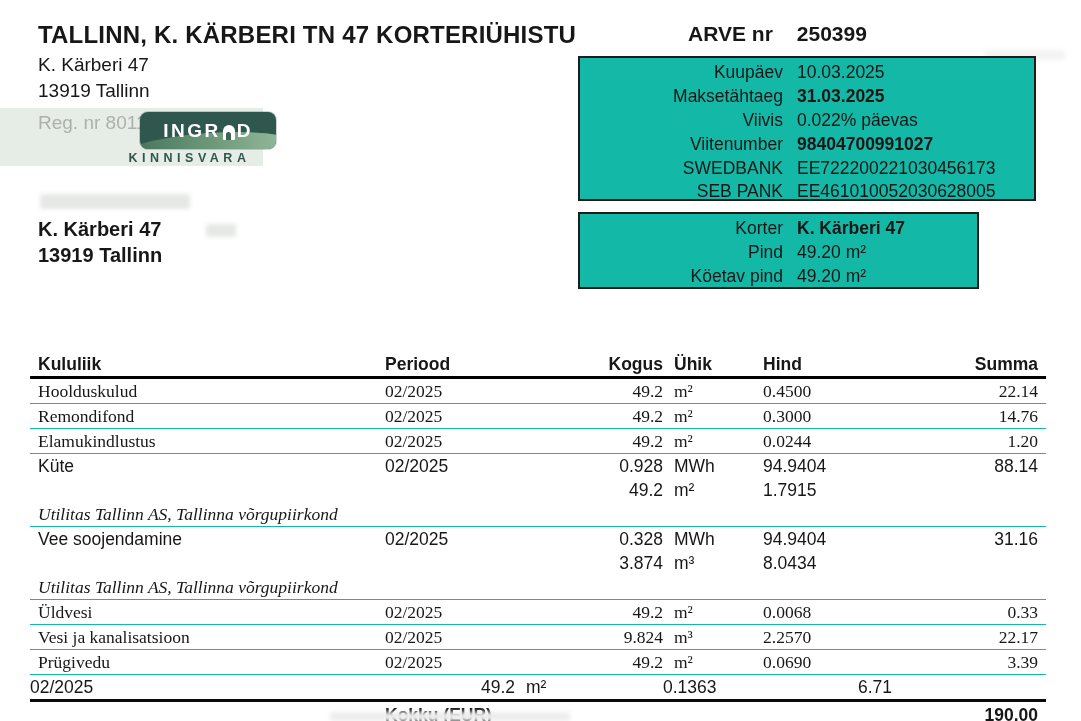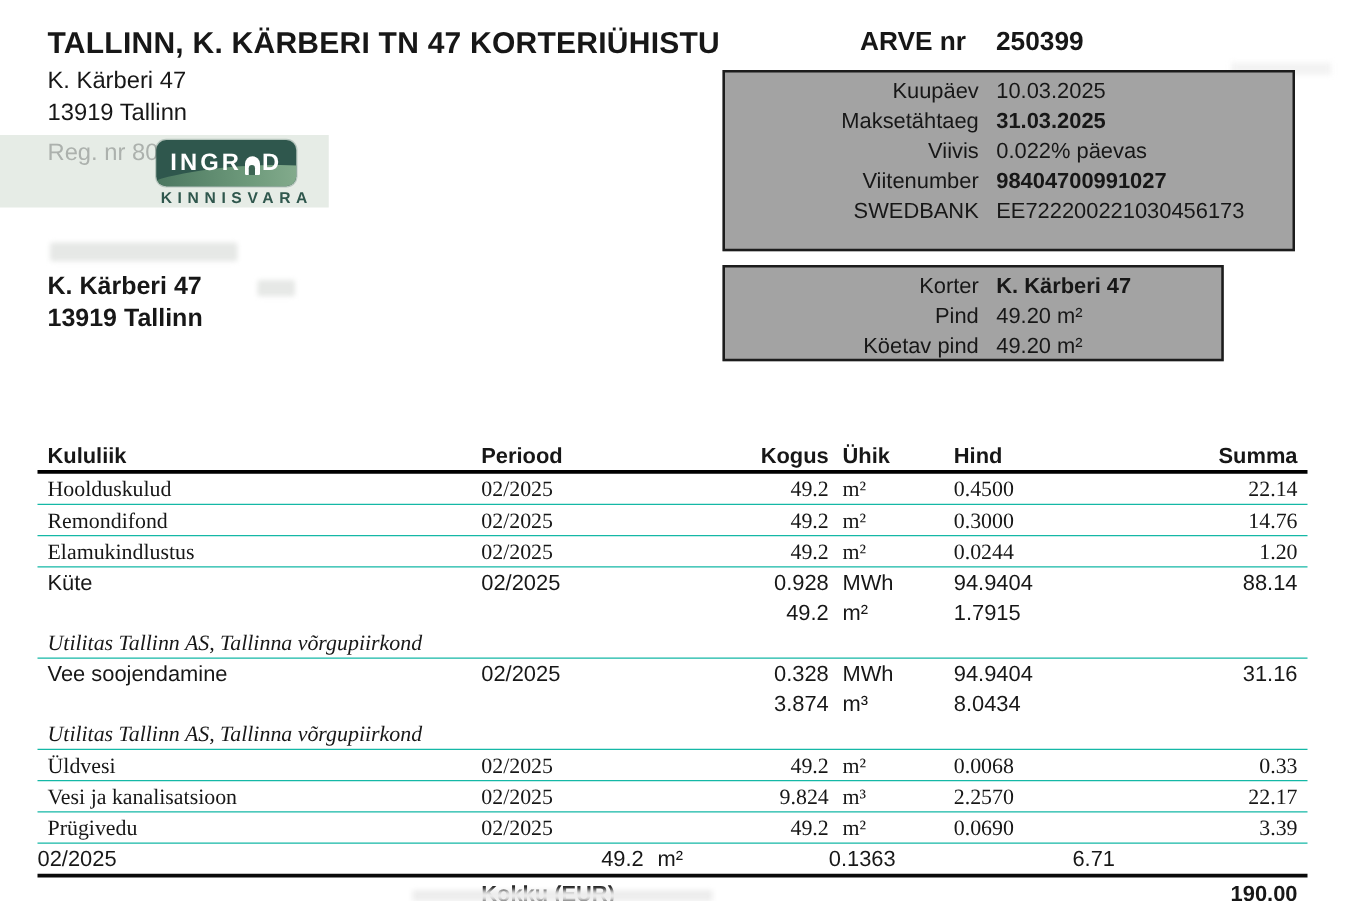--- a/index.html
+++ b/index.html
@@ -9,21 +9,21 @@
   .abs{position:absolute;}
 
   
   #company-name{left:38px;top:21px;font-size:24px;font-weight:bold;letter-spacing:.2px;}
   #sender-addr1{left:38px;top:54px;font-size:19px;}
   #sender-addr2{left:38px;top:80px;font-size:19px;}
   #reg-band{left:0;top:108px;width:263px;height:58px;background:#e6ece6;}
   #reg-nr{left:38px;top:112px;font-size:19px;color:#acb1ad;}
 
   
-  #logo-box{left:125px;top:112px;width:112px;height:37px;border-radius:8px;
+  #logo-box{left:140px;top:112px;width:136px;height:37px;border-radius:8px;
             background:#2f574d;overflow:hidden;box-shadow:0 0 0 1px rgba(47,87,77,.25);}
   #logo-hill{position:absolute;bottom:-14px;left:-14px;width:165px;height:30px;
              background:linear-gradient(90deg,#44705a 0%,#6f9b7c 55%,#97bb9d 100%);
              border-radius:50%;transform:rotate(-4deg);}
   #logo-text{position:absolute;inset:0;display:flex;align-items:center;justify-content:center;
              color:#fff;font-weight:bold;font-size:19px;letter-spacing:2.5px;padding-top:1px;}
   #logo-arch{display:inline-block;width:12px;height:15px;background:#fff;
              border-radius:6px 6px 1px 1px;margin:0 2px;position:relative;top:1px;}
   #logo-arch::after{content:'';position:absolute;left:3.5px;bottom:0;width:5px;height:8px;
              background:#3c6553;border-radius:2.5px 2.5px 0 0;}
@@ -35,21 +35,21 @@
   #ghost-name{left:40px;top:194px;width:150px;height:15px;}
   #ghost-apt{left:206px;top:224px;width:30px;height:13px;}
   #recipient-addr1{left:38px;top:218px;font-size:20px;font-weight:bold;}
   #recipient-addr2{left:38px;top:244px;font-size:20px;font-weight:bold;}
 
   
   #arve-title{left:688px;top:22px;font-size:21px;font-weight:bold;}
   #arve-number{margin-left:24px;}
   #smudge-top{left:985px;top:50px;width:80px;height:10px;background:#f3f3f3;filter:blur(2px);}
 
-  .info-box{border:2px solid #1c1c1c;box-sizing:border-box;background:#a3a3a3;}
+  .info-box{border:2px solid #1c1c1c;box-sizing:border-box;background:#14b8a6;}
   #details-box{left:578px;top:56px;width:458px;height:145px;padding-top:3px;}
   #property-box{left:578px;top:212px;width:401px;height:77px;padding-top:3px;}
   .kv-row{display:flex;height:23.8px;align-items:center;font-size:17.5px;}
   .kv-label{width:203px;text-align:right;flex:0 0 auto;}
   .kv-value{margin-left:14px;white-space:nowrap;}
   .bold{font-weight:bold;}
 
   
   #cost-table{left:30px;top:352px;width:1016px;font-size:17.5px;}
   .grid6{display:grid;grid-template-columns:355px 130px 148px 100px 137px 146px;}
@@ -119,20 +119,24 @@
   <div class="kv-row">
     <span class="kv-label">Viitenumber</span>
     <span class="kv-value bold">98404700991027</span>
   </div>
 
   <div class="kv-row">
     <span class="kv-label">SWEDBANK</span>
     <span class="kv-value">EE722200221030456173</span>
   </div>
 
+  <div class="kv-row">
+    <span class="kv-label">SEB PANK</span>
+    <span class="kv-value">EE461010052030628005</span>
+  </div>
 </div>
 </div>
 
 <div class="abs info-box" id="property-box">
   <div id="property-details">
   <div class="kv-row">
     <span class="kv-label">Korter</span>
     <span class="kv-value bold">K. Kärberi 47</span>
   </div>
 

